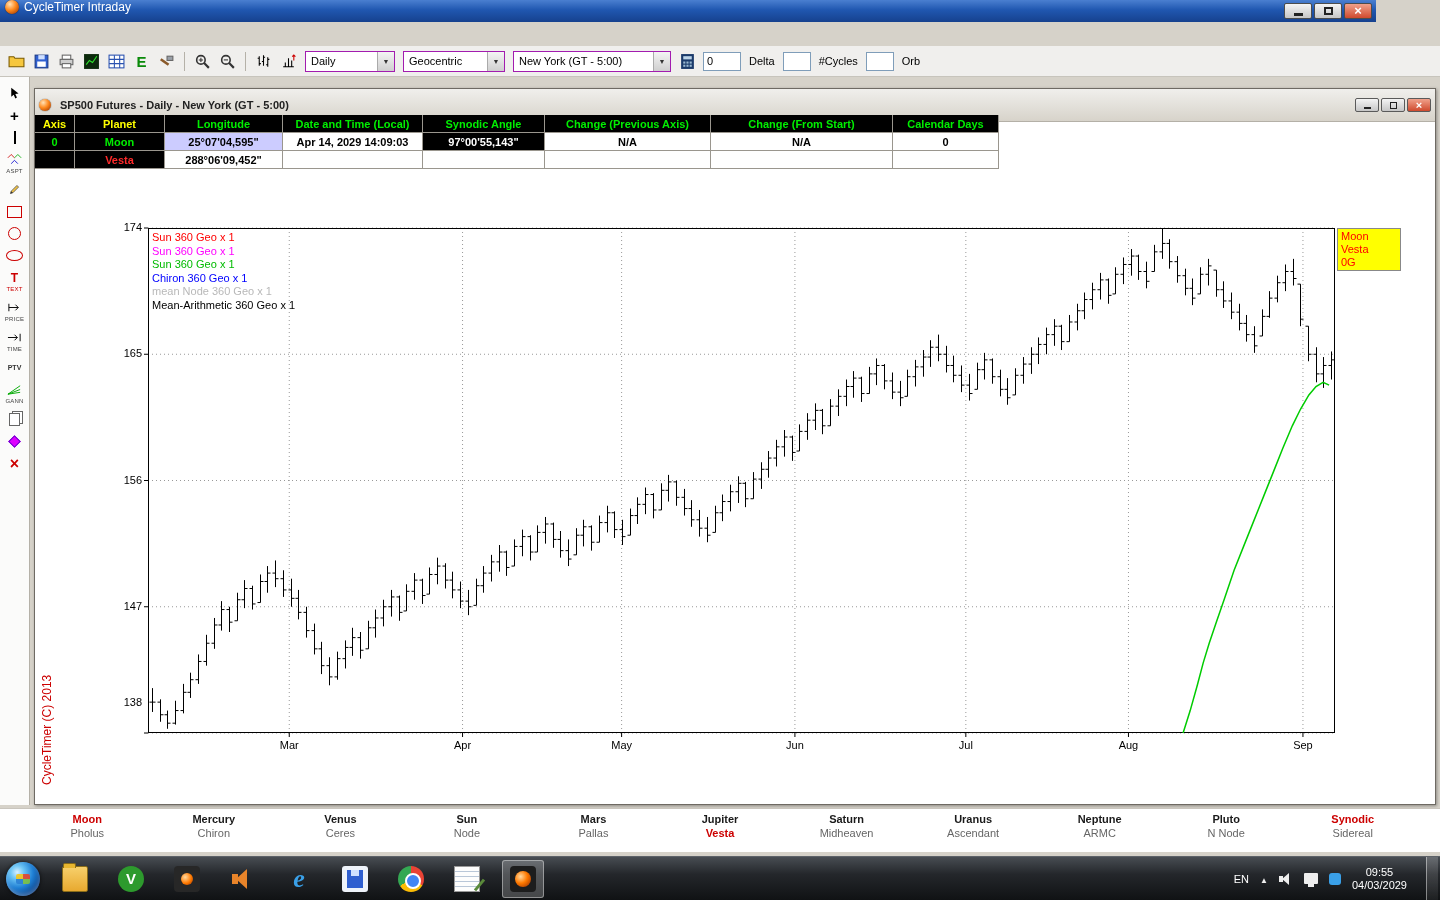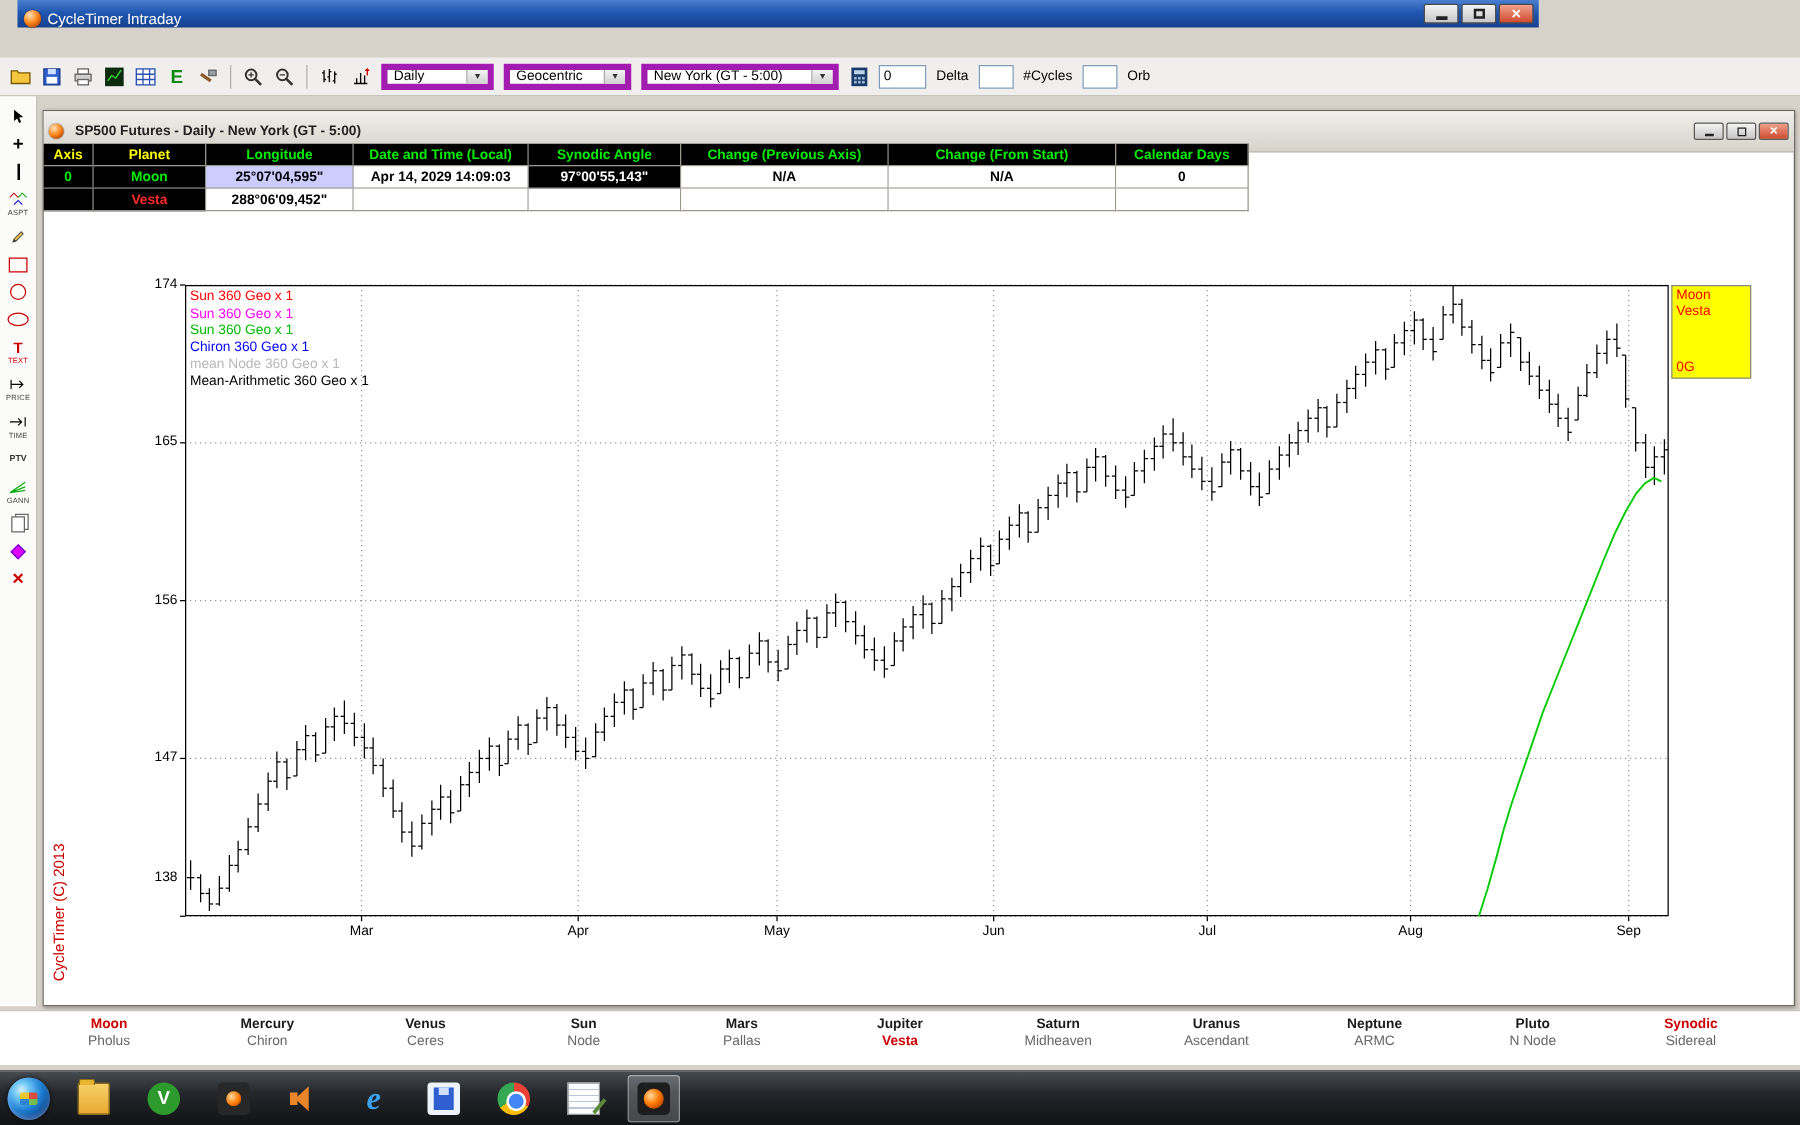--- a/index.html
+++ b/index.html
@@ -1,21 +1,21 @@
 <!DOCTYPE html>
 <html><head>
 <meta charset="utf-8">
 <style>
   * { margin:0; padding:0; box-sizing:border-box; }
   body { font-family:"Liberation Sans", sans-serif; }
   #screen { position:relative; width:1440px; height:900px; background:#d6d2c9; overflow:hidden; font-family:"Liberation Sans", sans-serif; }
 
   
-  .titlebar { position:absolute; left:14px; top:0; width:1217px; height:22px;
-    background:linear-gradient(180deg,#4a7fd0,#2057b0 45%,#16418e); display:flex; align-items:flex-end; padding:0 5px; }
+  .titlebar { position:absolute; left:0; top:0; width:1376px; height:22px;
+    background:linear-gradient(180deg,#4a7fd0,#2057b0 45%,#16418e); display:flex; align-items:flex-start; padding:0 5px; }
   .app-orb { width:14px; height:14px; border-radius:50%; margin-right:5px;
     background:radial-gradient(circle at 35% 30%, #ffe2b8, #ff8a1e 45%, #a33a00 90%); box-shadow:0 0 1px #000; }
   .titlebar .title-text { color:#fff; font-size:12px; }
   .win-controls { position:absolute; right:4px; top:3px; display:flex; gap:2px; }
   .win-btn { width:28px; height:16px; border:1px solid #4c4c4c; border-radius:2px;
     background:linear-gradient(#f4f4f4,#c6c6c6); display:flex; align-items:center; justify-content:center; }
   .win-btn.close { background:linear-gradient(#f0a18b,#cf4a2e); }
   .glyph-min { width:9px; height:3px; background:#222; margin-top:7px; }
   .glyph-max { width:9px; height:8px; border:2px solid #222; }
   .glyph-x { color:#fff; font-size:13px; font-weight:bold; line-height:12px; }
@@ -25,21 +25,21 @@
     border-bottom:1px solid #d8d5cf; display:flex; align-items:center; padding-left:4px; font-size:12px; color:#000; }
   .menu-item { padding:3px 9px; cursor:default; }
 
   
   .toolbar { position:absolute; left:0; top:46px; width:1440px; height:31px; background:#f0efed;
     border-bottom:1px solid #c7c4bc; display:flex; align-items:center; padding-left:4px; }
   .tbi { width:23px; height:23px; display:flex; align-items:center; justify-content:center; margin:0 1px; }
   .tbi svg { width:17px; height:17px; }
   .tb-sep { width:1px; height:19px; background:#b5b1a8; margin:0 5px; }
   .tbi.ephemeris-icon::before { content:"E"; color:#0a8a0a; font-weight:bold; font-size:15px; }
-  .combo { height:21px; background:#fff; border:5px solid #a21caf; display:flex; align-items:center; font-size:11px; margin:0 4px; }
+  .combo { height:21px; background:#fff; border:1px solid #a21caf; display:flex; align-items:center; font-size:11px; margin:0 4px; }
   .combo .val { padding:0 5px; flex:1; white-space:nowrap; overflow:hidden; }
   .combo .btn { width:17px; height:100%; background:linear-gradient(#f4f4f4,#cfcfcf); border-left:1px solid #aaa;
     display:flex; align-items:center; justify-content:center; font-size:7px; color:#333; }
   .num-box { height:19px; background:#fff; border:1px solid #7f9db9; font-size:11px; padding:0 3px; display:flex; align-items:center; margin:0 3px; }
   .tb-label { font-size:11px; margin:0 5px; color:#000; }
 
   
   .tool-palette { position:absolute; left:0; top:77px; width:30px; height:728px; background:#fbfbfa;
     border-right:1px solid #b5b1a8; display:flex; flex-direction:column; align-items:center; padding-top:9px; gap:7px; }
   .pt { width:26px; display:flex; flex-direction:column; align-items:center; cursor:pointer; }
@@ -926,21 +926,21 @@
       <div style="color: rgb(255, 0, 0);">Sun 360 Geo x 1</div>
       <div style="color: rgb(255, 0, 255);">Sun 360 Geo x 1</div>
       <div style="color: rgb(0, 187, 0);">Sun 360 Geo x 1</div>
       <div style="color: rgb(0, 0, 255);">Chiron 360 Geo x 1</div>
       <div style="color: rgb(184, 184, 184);">mean Node 360 Geo x 1</div>
       <div style="color: rgb(0, 0, 0);">Mean-Arithmetic 360 Geo x 1</div>
     </div>
   <div class="overlay-box" id="overlay-box" style="background: rgb(255, 255, 0);">
       <div style="color: rgb(255, 0, 0);">Moon</div>
       <div style="color: rgb(255, 0, 0);">Vesta</div>
-      <div style="color: rgb(255, 0, 0); margin-top: 32px;">0G</div>
+      <div style="color: rgb(255, 0, 0);">0G</div>
     </div>
   <div class="watermark">CycleTimer (C) 2013</div>
 
 
   <div class="planet-panel" id="planet-panel">
       <div class="pp-col">
         <div class="pp-top red">Moon</div>
         <div class="pp-bottom">Pholus</div>
       </div>
       <div class="pp-col">
@@ -1009,15 +1009,27 @@
         <div class="task-slot">
           <div class="tk tk-chrome"></div>
         </div>
         <div class="task-slot">
           <div class="tk tk-notes"></div>
         </div>
         <div class="task-slot active">
           <div class="tk tk-cycletimer"></div>
         </div>
       </span>
+    <div class="tray">
+      <span class="tray-lang">EN</span>
+      <span class="tray-show-hidden"></span>
+      <span class="tray-volume"></span>
+      <span class="tray-network"></span>
+      <span class="tray-bluetooth"></span>
+      <div class="clock">
+        <div>09:55</div>
+        <div>04/03/2029</div>
+      </div>
+      <div class="desktop-sliver"></div>
+    </div>
   </div>
 
 </div>
 
 </body></html>

